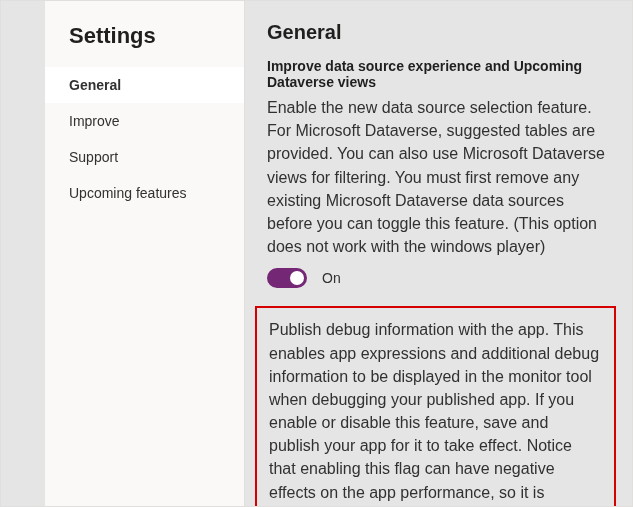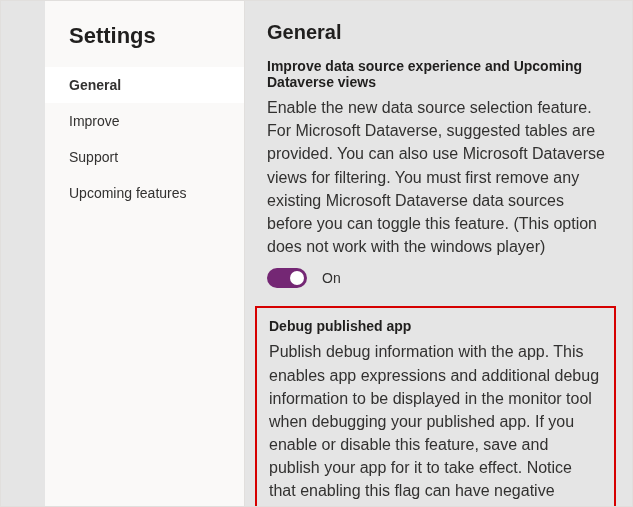--- a/index.html
+++ b/index.html
@@ -127,21 +127,20 @@
       <div class="section-desc">Enable the new data source selection feature. For Microsoft Dataverse, suggested tables are provided. You can also use Microsoft Dataverse views for filtering. You must first remove any existing Microsoft Dataverse data sources before you can toggle this feature. (This option does not work with the windows player)</div>
       <div class="toggle-row">
         <div class="toggle">
           <div class="toggle-knob"></div>
         </div>
         <span class="toggle-label">On</span>
       </div>
     </div>
 
     <div class="section highlighted">
-      <div class="section-title">Debug published app</div>
       <div class="section-desc">Publish debug information with the app. This enables app expressions and additional debug information to be displayed in the monitor tool when debugging your published app. If you enable or disable this feature, save and publish your app for it to take effect. Notice that enabling this flag can have negative effects on the app performance, so it is recommended that it should be done for apps under development, and turned off when the app goes into production.</div>
       <div class="toggle-row">
         <div class="toggle">
           <div class="toggle-knob"></div>
         </div>
         <span class="toggle-label">On</span>
       </div>
     </div>
   </div>
 </div>

